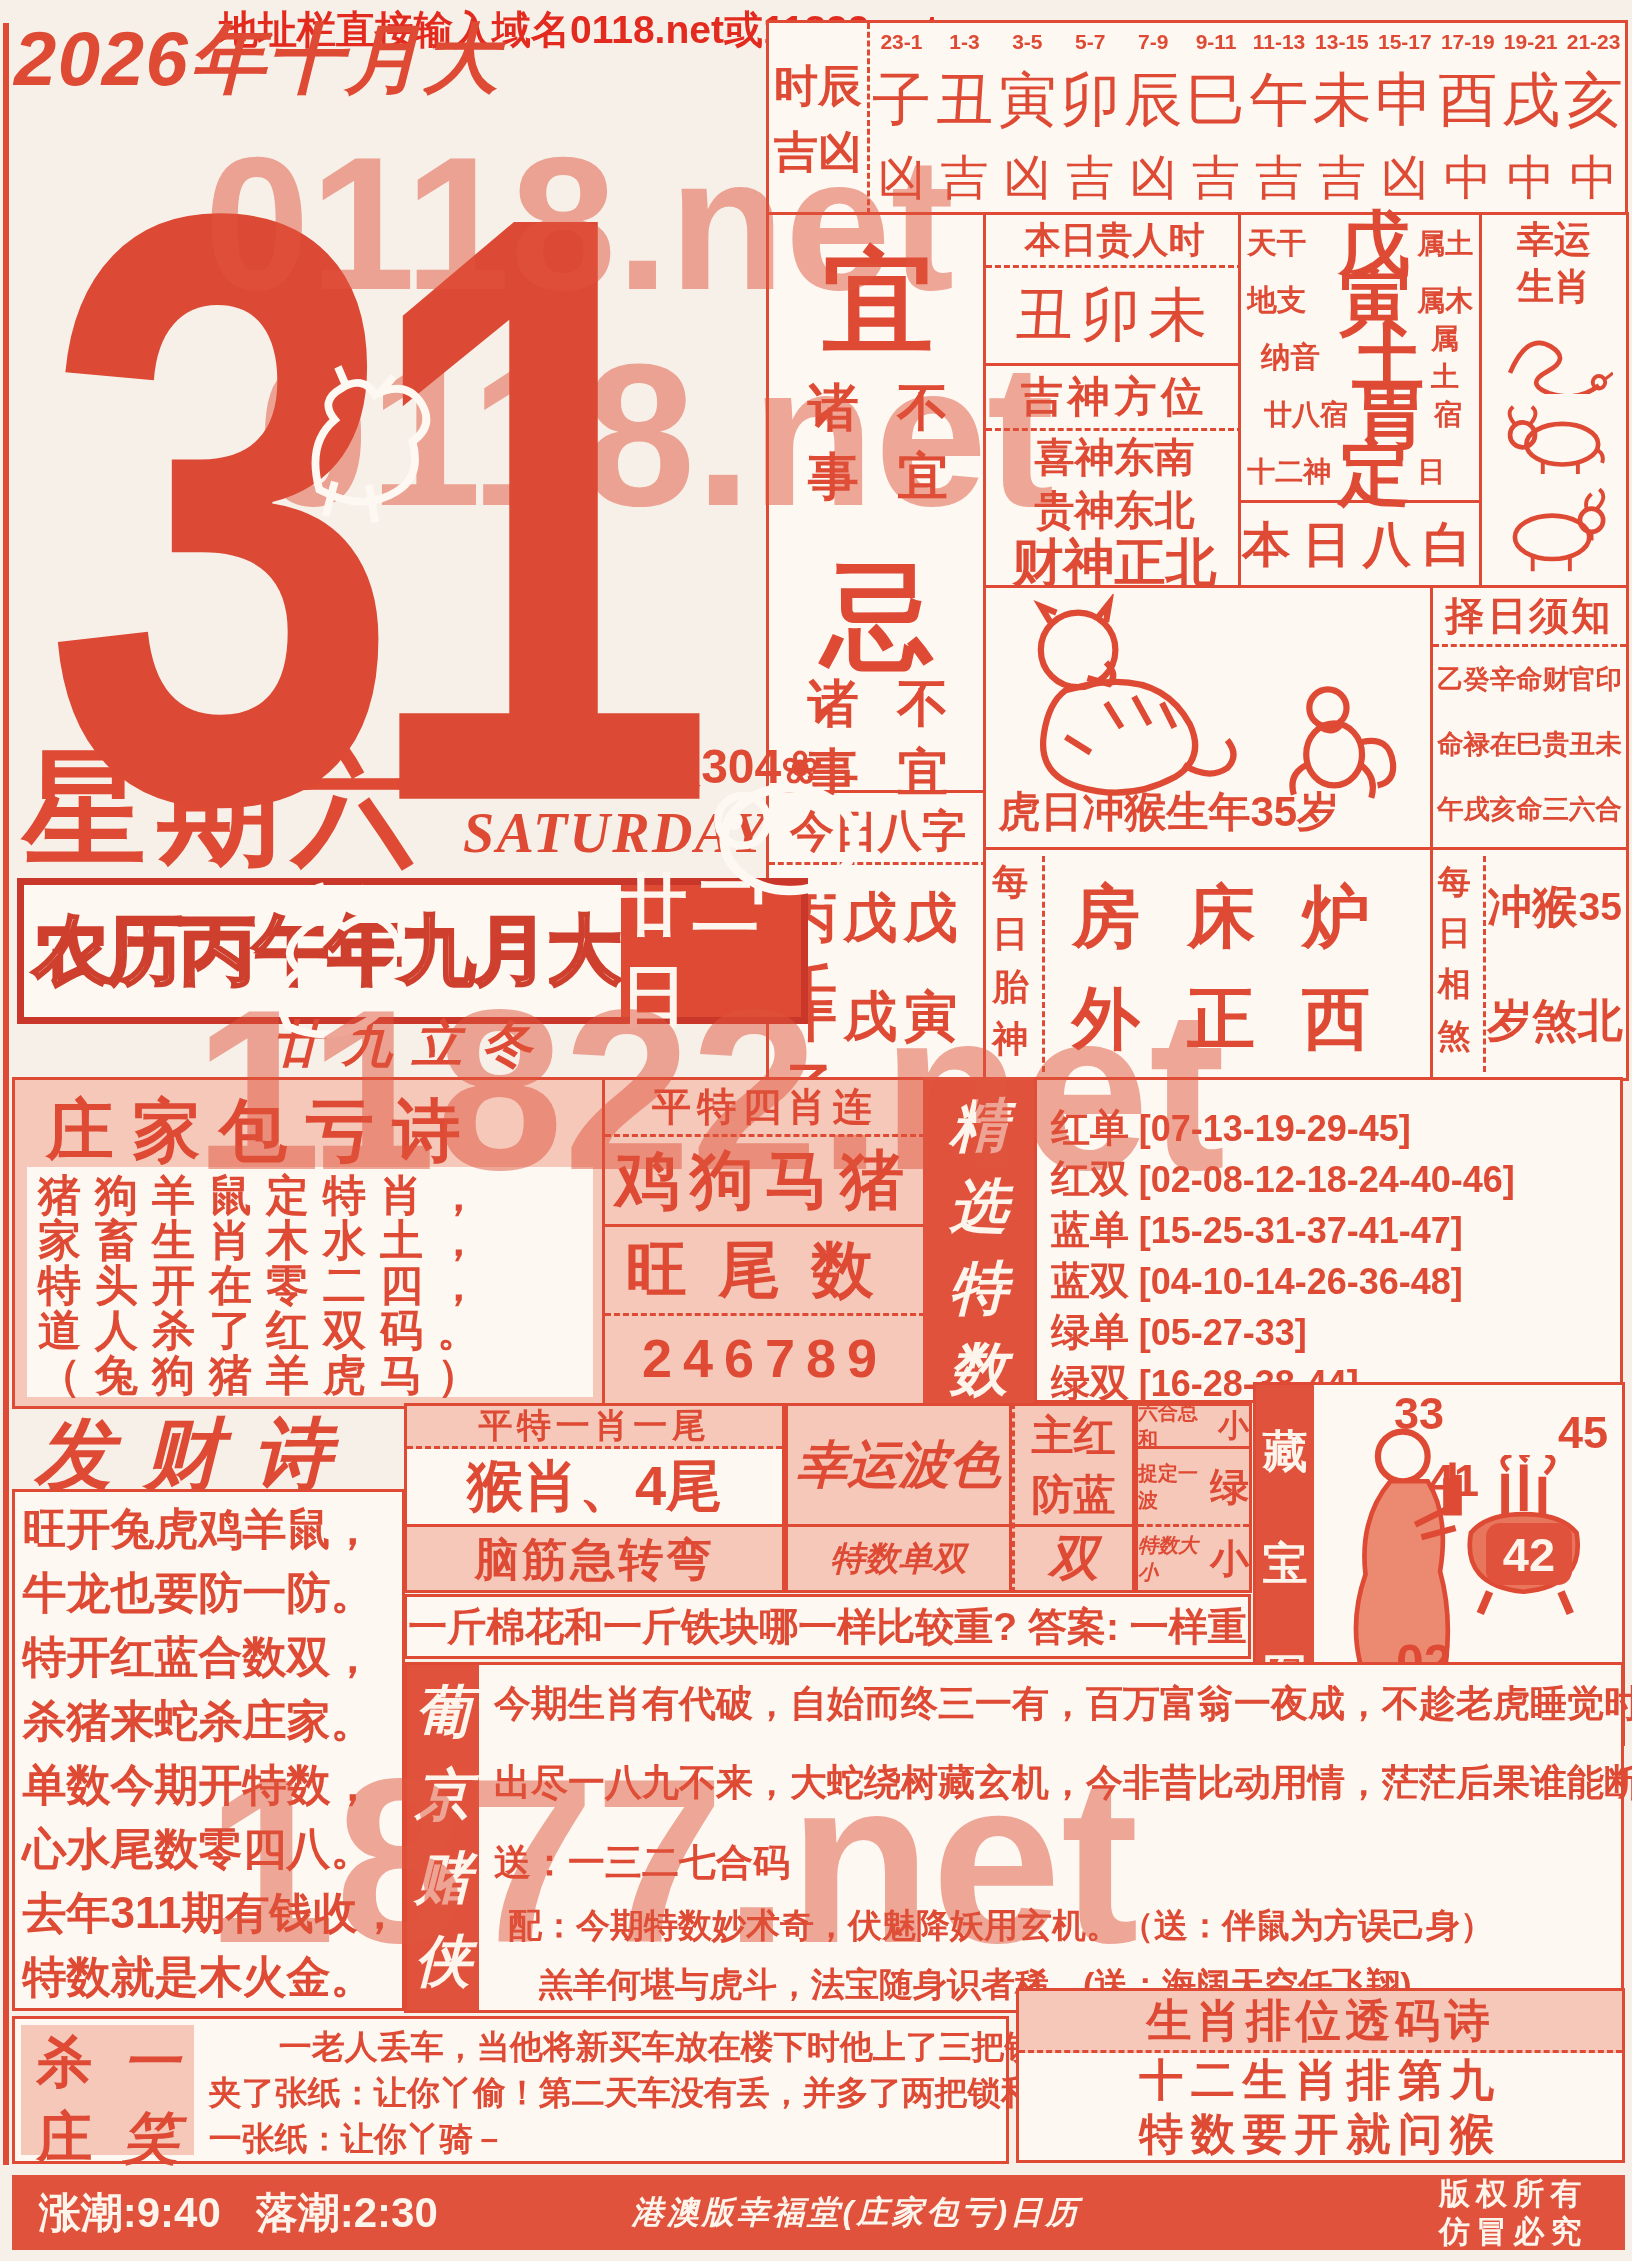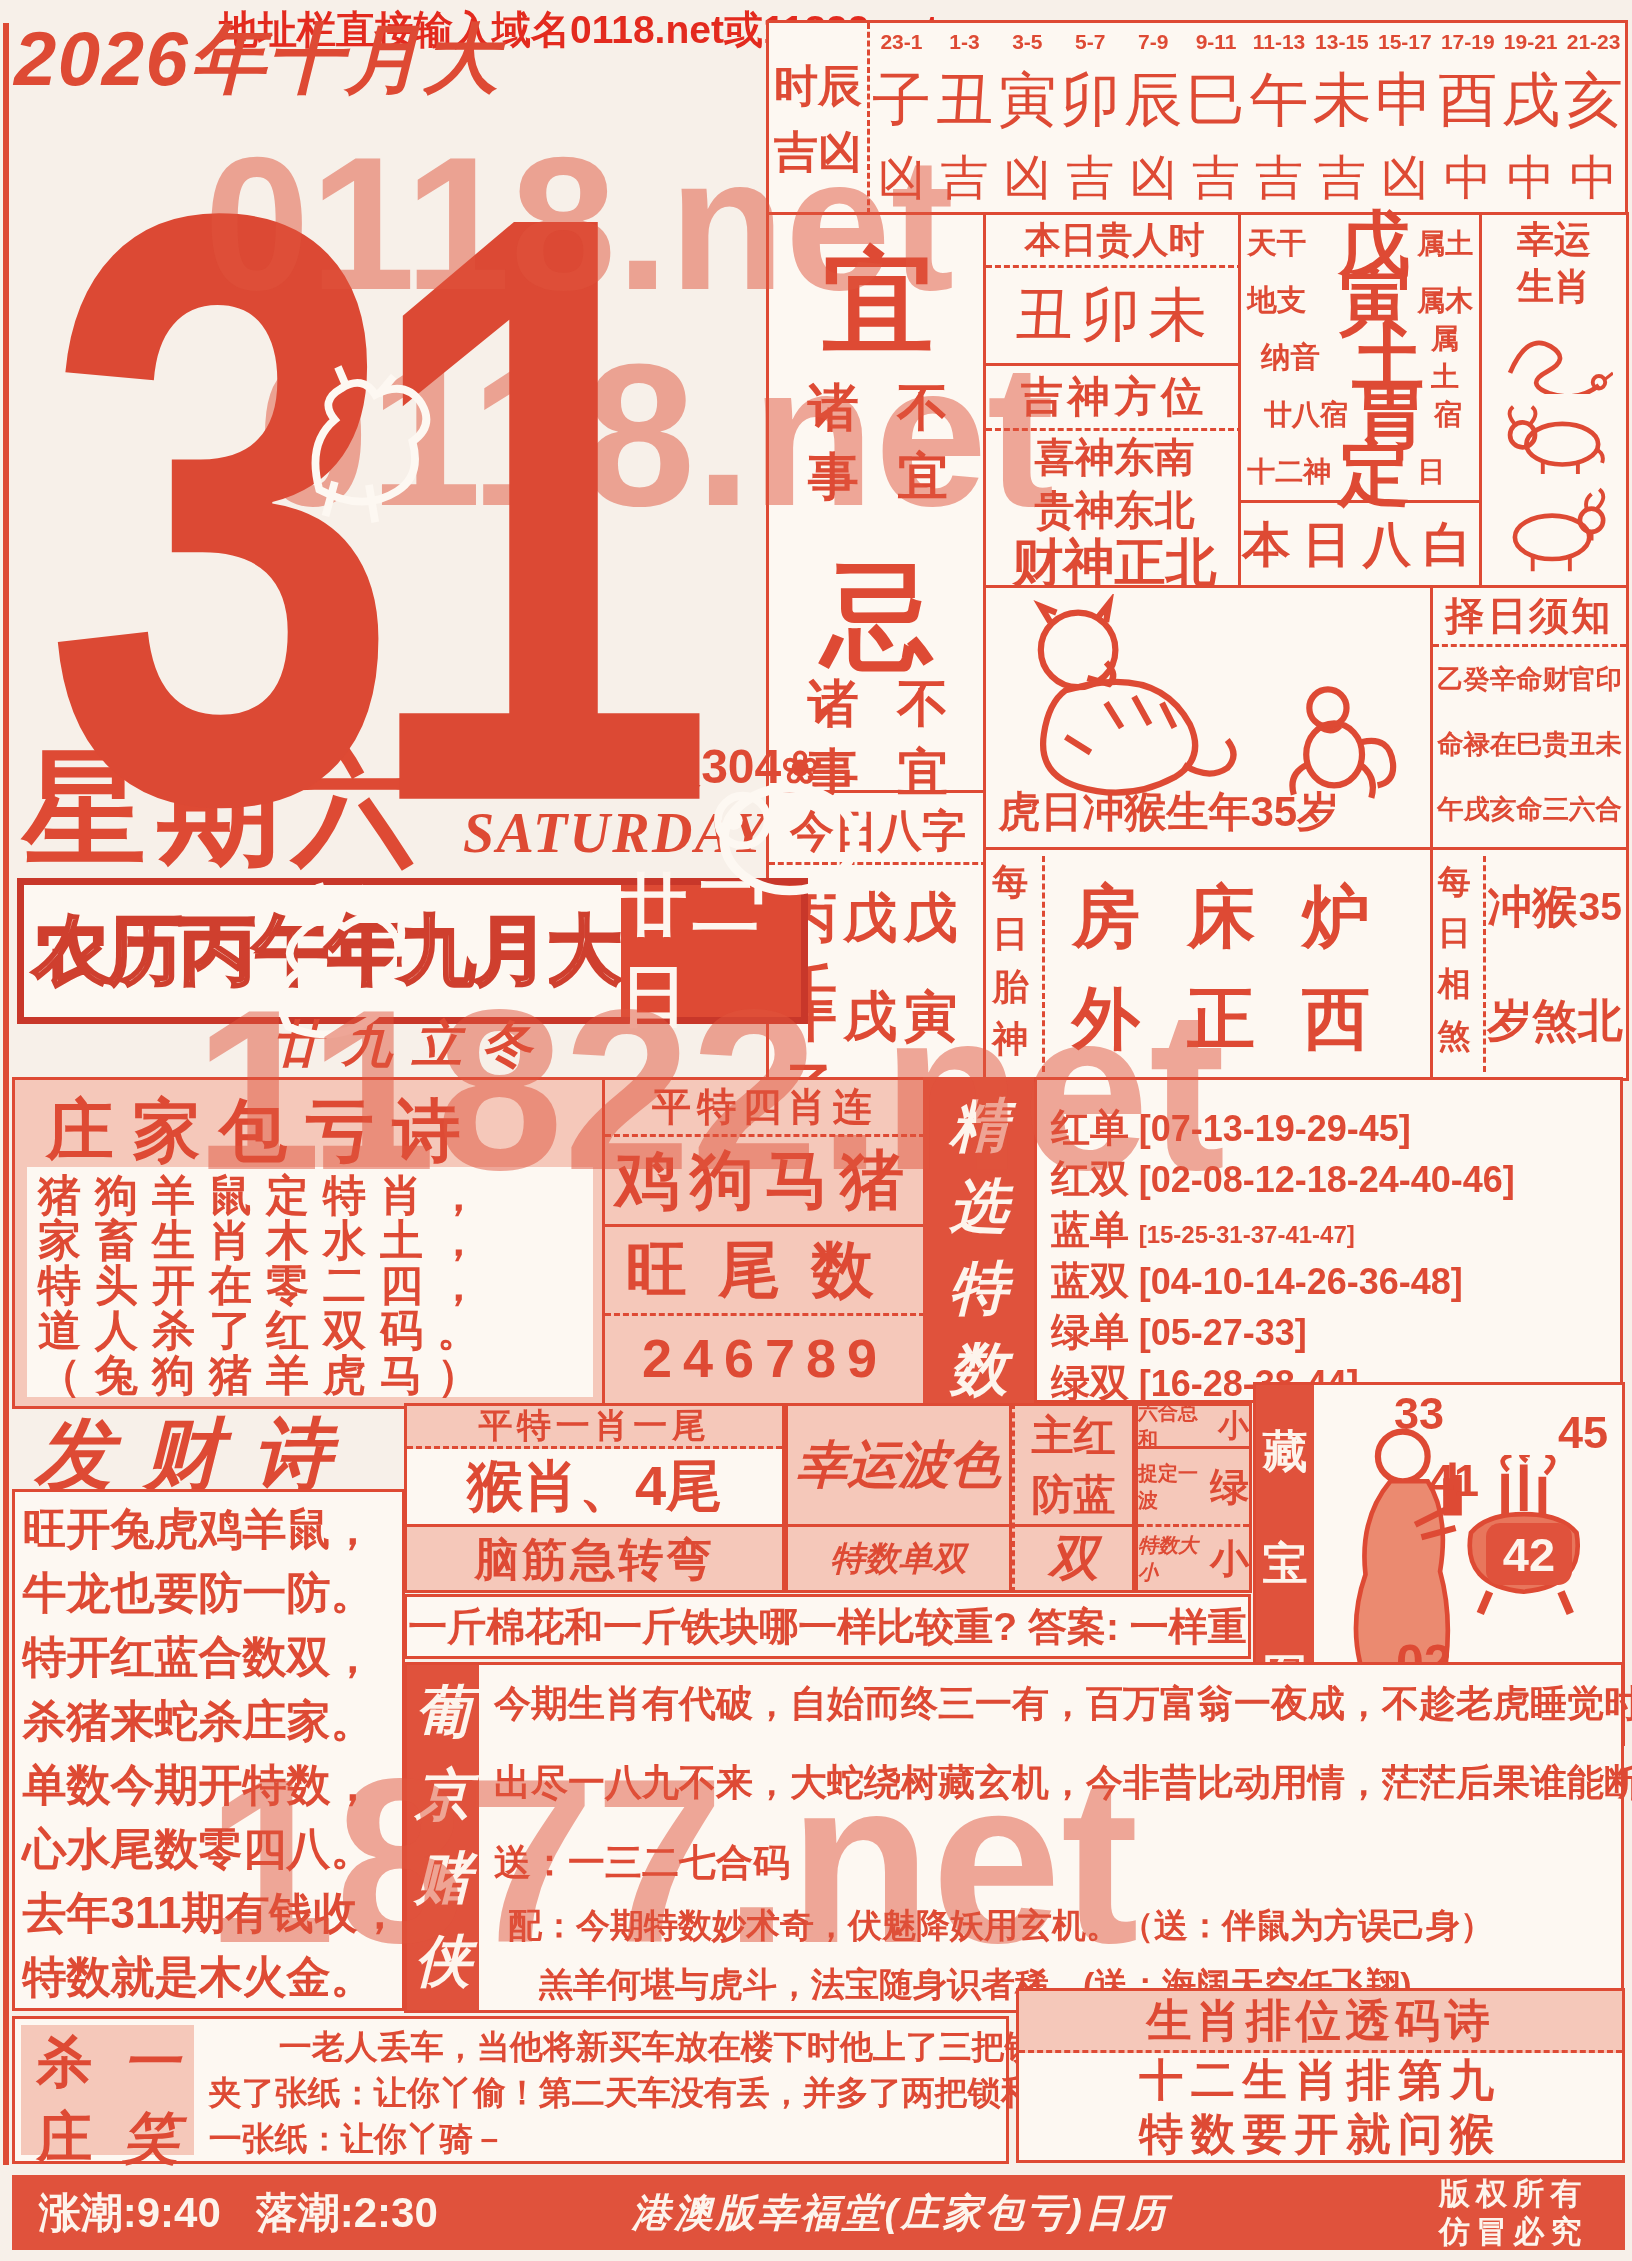--- a/index.html
+++ b/index.html
@@ -271,21 +271,21 @@
   <div class="nowrap" style="height:51px">
     <span class="bb" style="font-size:39px">红单</span>
     <span class="bb" style="font-size:36px;margin-left:6.2px">[07-13-19-29-45]</span>
   </div>
   <div class="nowrap" style="height:51px">
     <span class="bb" style="font-size:39px">红双</span>
     <span class="bb" style="font-size:36px;margin-left:6.2px">[02-08-12-18-24-40-46]</span>
   </div>
   <div class="nowrap" style="height:51px">
     <span class="bb" style="font-size:39px">蓝单</span>
-    <span class="bb" style="font-size:24px;margin-left:6.2px">[15-25-31-37-41-47]</span>
+    <span class="bb" style="font-size:36px;margin-left:6.2px">[15-25-31-37-41-47]</span>
   </div>
   <div class="nowrap" style="height:51px">
     <span class="bb" style="font-size:39px">蓝双</span>
     <span class="bb" style="font-size:36px;margin-left:6.2px">[04-10-14-26-36-48]</span>
   </div>
   <div class="nowrap" style="height:51px">
     <span class="bb" style="font-size:39px">绿单</span>
     <span class="bb" style="font-size:36px;margin-left:6.2px">[05-27-33]</span>
   </div>
   <div class="nowrap" style="height:51px">
@@ -391,19 +391,19 @@
 
 <div class="a" style="left:1016px;top:1988px;width:609px;height:175px;border:3.1px solid var(--red);background:var(--white);box-sizing:border-box">
   <div class="fc bb dashB" style="height:59px;background:var(--pink);font-size:45px;letter-spacing:4.7px">生肖排位透码诗</div>
   <div class="fc bb" style="height:54px;font-size:44px;letter-spacing:7.8px">十二生肖排第九</div>
   <div class="fc bb" style="height:54px;font-size:44px;letter-spacing:7.8px">特数要开就问猴</div>
 </div>
 
 <div class="a" style="left:11.7px;top:2175px;width:1613px;height:75px;background:var(--red2);color:#fdf4ec;display:flex;align-items:center">
   <span class="bb nowrap" style="font-size:42px;margin-left:27px">涨潮:9:40</span>
   <span class="bb nowrap" style="font-size:42px;margin-left:35px">落潮:2:30</span>
-  <span class="bb nowrap" style="font-size:39px;margin-left:194px;font-style:italic;letter-spacing:3.1px">港澳版幸福堂(庄家包亏)日历</span>
+  <span class="bb nowrap" style="font-size:32px;margin-left:194px;font-style:italic;letter-spacing:3.1px">港澳版幸福堂(庄家包亏)日历</span>
   <span class="fcol" style="margin-left:auto;margin-right:37px;font-size:31px;font-weight:bold;line-height:1.2;letter-spacing:6.2px">
     <span>版权所有</span>
     <span>仿冒必究</span>
   </span>
 </div>
 
 
 </body></html>

